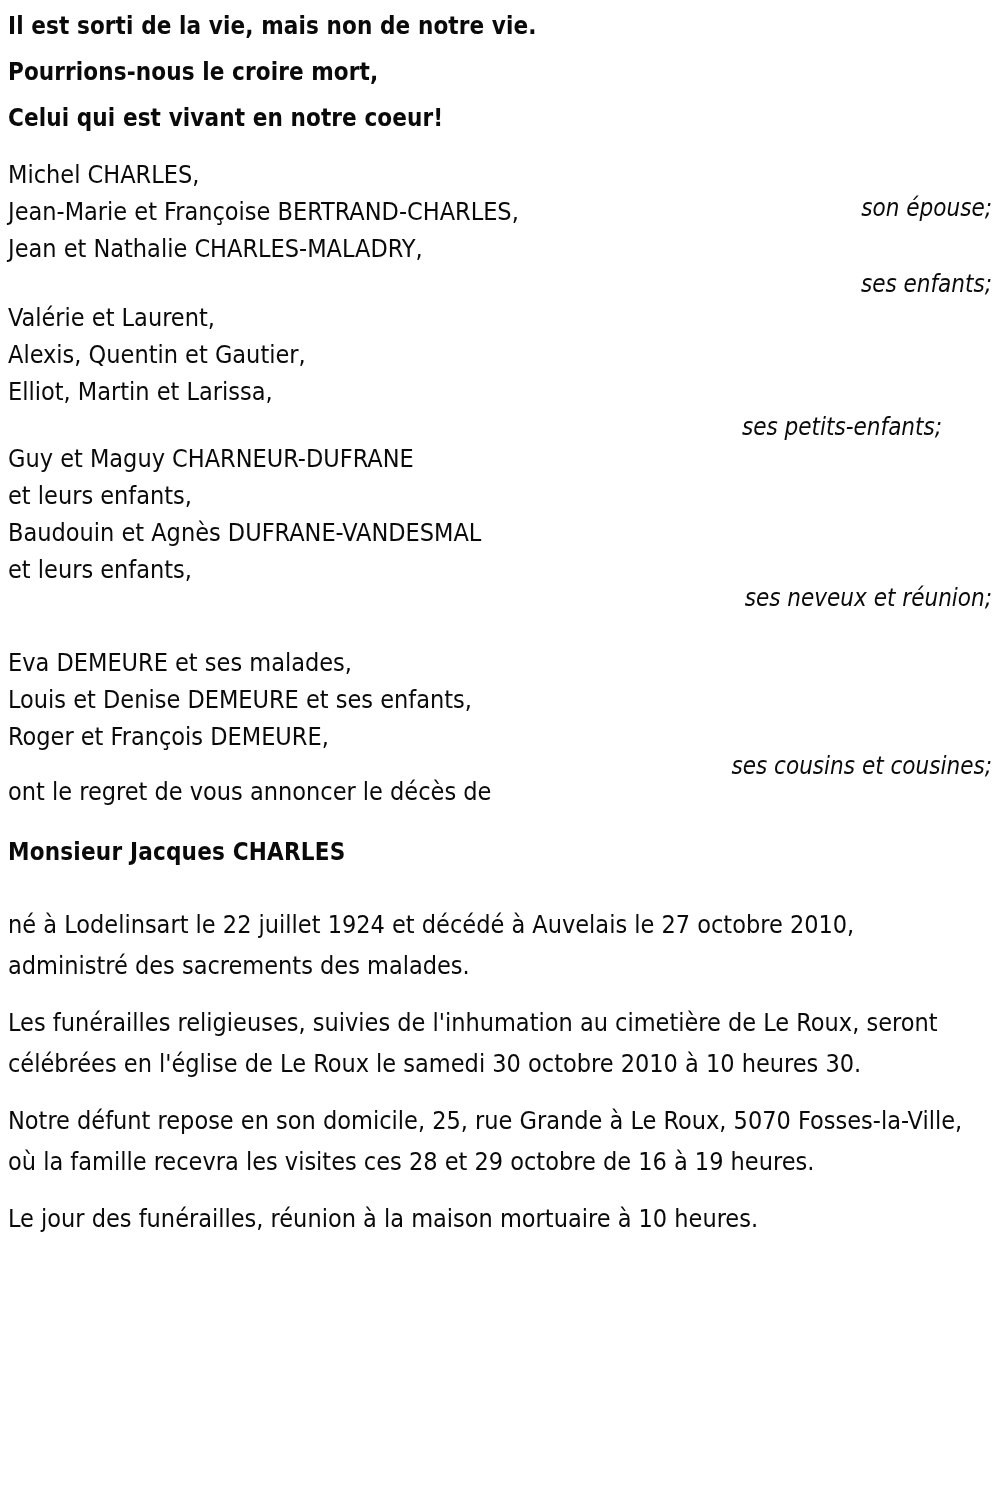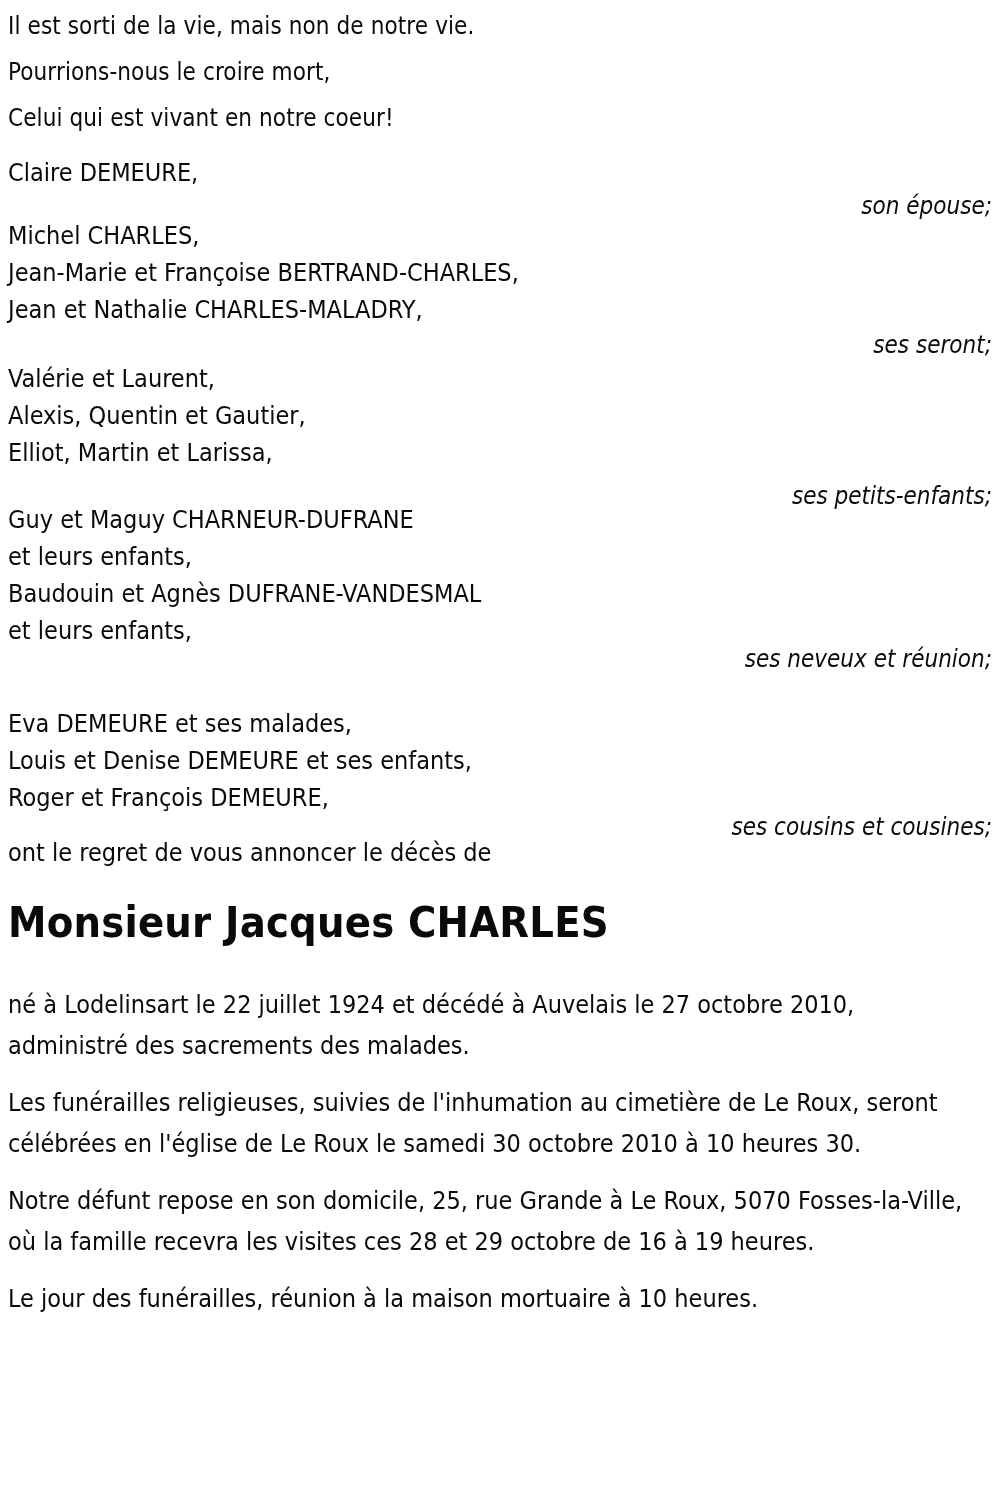--- a/index.html
+++ b/index.html
@@ -23,21 +23,21 @@
     padding: 0 8px;
     overflow: hidden;
   }
 
   
   .epigraph {
     padding-top: 14px;
   }
   .epigraph-line {
     font-size: 24px;
-    font-weight: normal;
+    font-weight: bold;
     line-height: 1.0;
     letter-spacing: 0.1px;
     margin-bottom: 22px;
     white-space: nowrap;
   }
 
   
   .family {
     margin-top: 24px;
   }
@@ -59,42 +59,42 @@
     width: 300px;
     text-align: right;
     font-style: italic;
     font-size: 24px;
     line-height: 36px;
   }
 
   
   .rel-epouse        { top: 34px; }
   .rel-enfants       { top: 110px; }
-  .rel-petits        { top: 118px; }
+  .rel-petits        { top: 110px; text-align: center; }
   .rel-neveux        { top: 140px; }
   .rel-cousins       { top: 104px; }
 
   .g-spouse      { margin-bottom: 26px; }
   .g-children    { margin-bottom: 32px; }
   .g-grand       { margin-bottom: 30px; }
   .g-nephews     { margin-bottom: 56px; }
   .g-cousins     { margin-bottom: 18px; }
 
   
   .announce {
     font-size: 25px;
     line-height: 37px;
     margin-top: 0;
     margin-bottom: 30px;
     white-space: nowrap;
   }
 
   
   .deceased {
-    font-size: 43px;
+    font-size: 24px;
     font-weight: bold;
     line-height: 1.0;
     letter-spacing: 0.2px;
     margin-bottom: 40px;
     white-space: nowrap;
   }
 
   
   .body-block {
     width: 978px;
@@ -113,33 +113,30 @@
 
   <div class="epigraph">
     <div class="epigraph-line">Il est sorti de la vie, mais non de notre vie.</div>
     <div class="epigraph-line">Pourrions-nous le croire mort,</div>
     <div class="epigraph-line">Celui qui est vivant en notre coeur!</div>
   </div>
 
   <div class="family">
 
     <div class="fam-group g-spouse">
-      <div class="fam-names">
-        <div class="fam-line">Claire DEMEURE,</div>
-      </div>
       <div class="fam-rel rel-epouse">son épouse;</div>
     </div>
 
     <div class="fam-group g-children">
       <div class="fam-names">
         <div class="fam-line">Michel CHARLES,</div>
         <div class="fam-line">Jean-Marie et Françoise BERTRAND-CHARLES,</div>
         <div class="fam-line">Jean et Nathalie CHARLES-MALADRY,</div>
       </div>
-      <div class="fam-rel rel-enfants">ses seront;</div>
+      <div class="fam-rel rel-enfants">ses enfants;</div>
     </div>
 
     <div class="fam-group g-grand">
       <div class="fam-names">
         <div class="fam-line">Valérie et Laurent,</div>
         <div class="fam-line">Alexis, Quentin et Gautier,</div>
         <div class="fam-line">Elliot, Martin et Larissa,</div>
       </div>
       <div class="fam-rel rel-petits">ses petits-enfants;</div>
     </div>

